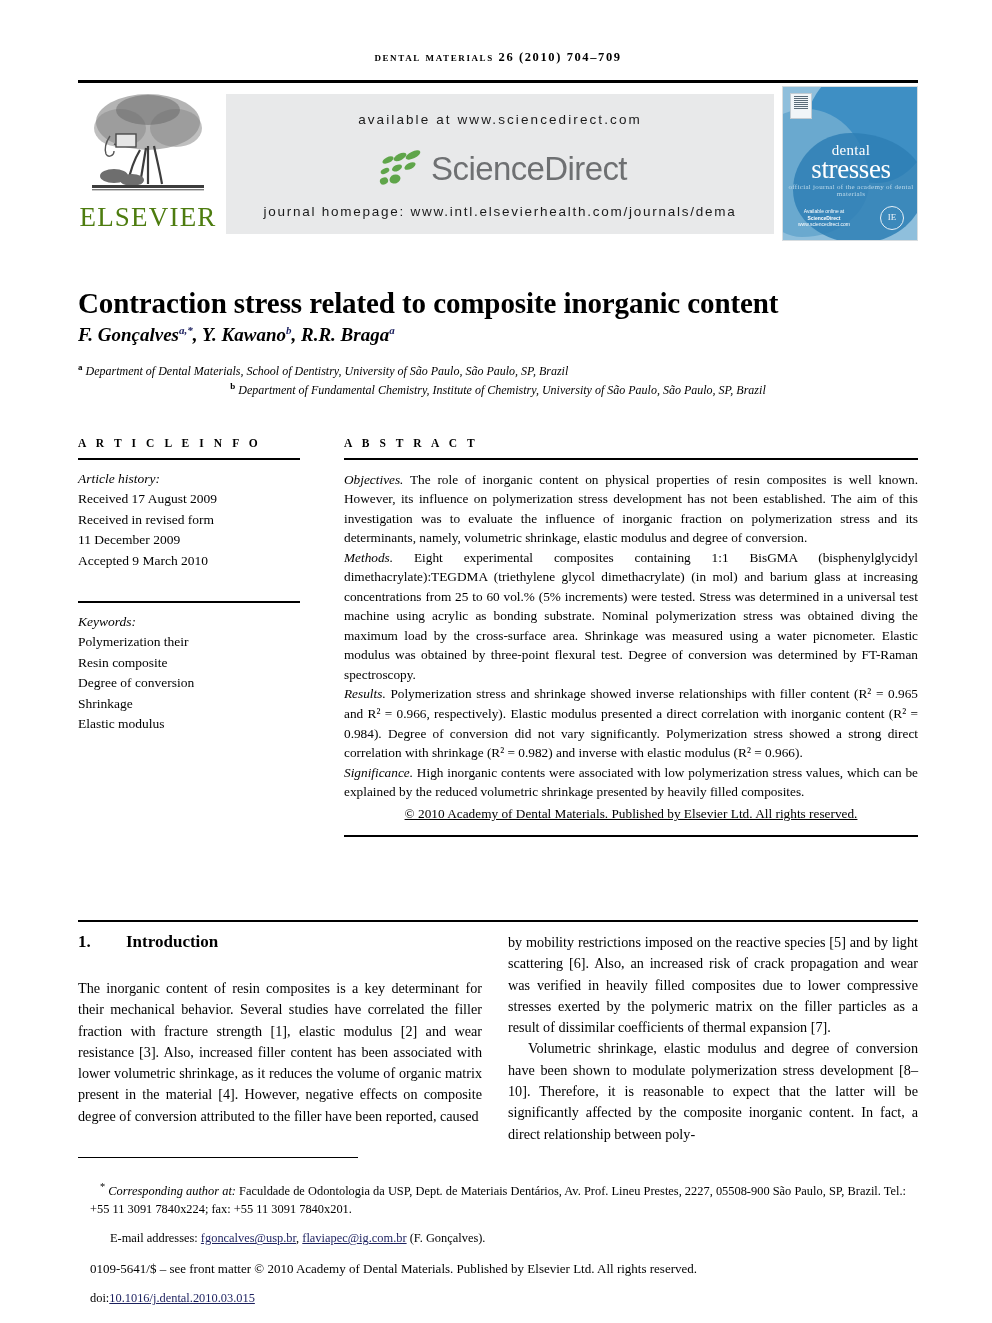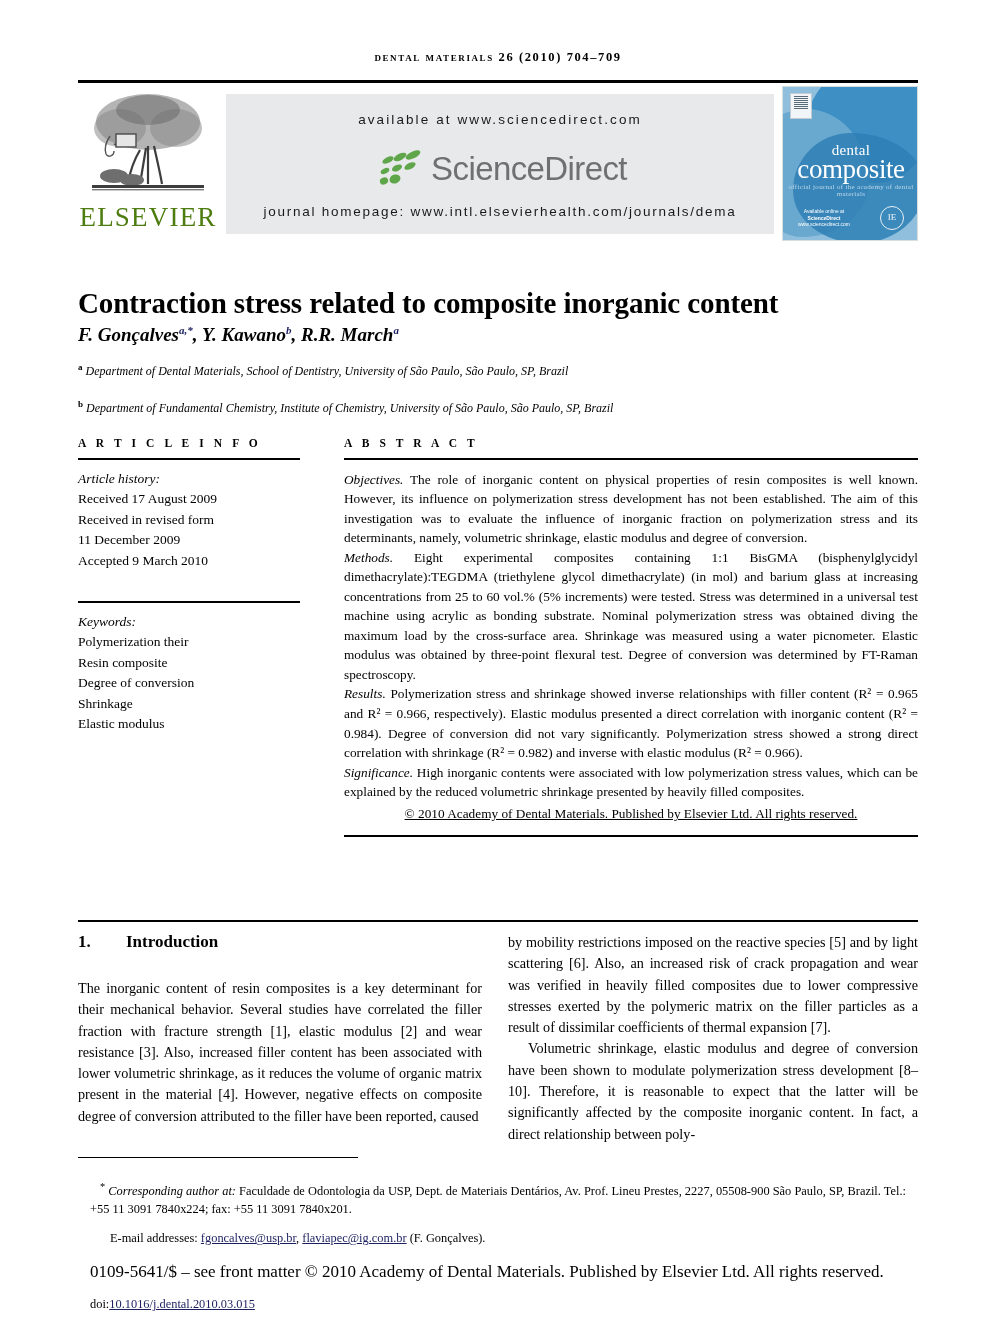--- a/index.html
+++ b/index.html
@@ -225,21 +225,21 @@
   .affil {
     position: absolute;
     left: 78px;
     width: 840px;
     font-family: "Liberation Serif", serif;
     font-size: 12px;
     font-style: italic;
   }
   .affil sup { font-weight: bold; font-style: normal; font-size: 9px; }
   #affil-a { top: 362px; }
-  #affil-b { top: 399px; }
+  #affil-b { top: 381px; text-align: center; }
 
   
   .col-info {
     position: absolute;
     left: 78px; top: 437px;
     width: 222px;
   }
   .col-abs {
     position: absolute;
     left: 344px; top: 437px;
@@ -335,21 +335,21 @@
     width: 840px;
     font-family: "Liberation Serif", serif;
     font-size: 12.4px;
     line-height: 1.42;
   }
   .footnotes p { margin: 12px; text-align: justify; }
   .footnotes .corr { text-indent: 10px; }
   .footnotes .corr .lead { font-style: italic; }
   .footnotes .mail { text-indent: 20px; margin-top: 2px; }
   .link { color: #1b1f5e; }
-  .frontmatter { margin-top: 4px; font-size: 17px; }
+  .frontmatter { margin-top: 4px; font-size: 13px; }
 </style>
 </head>
 <body>
 
 <div class="page">
 
   <div class="running-head">Dental materials 26 (2010) 704–709</div>
   <div class="rule-thick" style="top:80px"></div>
 
   <div class="masthead">
@@ -406,37 +406,37 @@
     <div class="cover">
       <div class="cover-inner">
         <div class="blob1"></div>
         <div class="blob2"></div>
         <div class="blob3"></div>
         <div class="cover-els">
             <i></i>
           </div>
         <div class="cover-title">
           <span class="t1">dental</span>
-          <span class="t2">composite</span>
+          <span class="t2">stresses</span>
           <span class="t3">official journal of the academy of dental materials</span>
         </div>
         <div class="cover-foot">
           <div class="cover-sd">
             <span>Available online at</span><br>
             <b>ScienceDirect</b><br>
             <span>www.sciencedirect.com</span>
           </div>
           <div class="cover-seal">IE</div>
         </div>
       </div>
     </div>
   </div>
 
   <h1 class="art-title">Contraction stress related to composite inorganic content</h1>
-  <div class="authors"><span>F. Gonçalves</span><sup class="aff">a,*</sup>, <span>Y. Kawano</span><sup class="aff">b</sup>, <span>R.R. March</span><sup class="aff">a</sup></div>
+  <div class="authors"><span>F. Gonçalves</span><sup class="aff">a,*</sup>, <span>Y. Kawano</span><sup class="aff">b</sup>, <span>R.R. Braga</span><sup class="aff">a</sup></div>
   <div class="affil" id="affil-a"><sup>a</sup> <span>Department of Dental Materials, School of Dentistry, University of São Paulo, São Paulo, SP, Brazil</span></div>
   <div class="affil" id="affil-b"><sup>b</sup> <span>Department of Fundamental Chemistry, Institute of Chemistry, University of São Paulo, São Paulo, SP, Brazil</span></div>
 
   <div class="col-info">
     <div class="sec-head">A R T I C L E   I N F O</div>
     <div class="hr-sub"></div>
     <div class="info-block">
       <div class="it">Article history:</div>
       <div>Received 17 August 2009</div>
       <div>Received in revised form</div>

